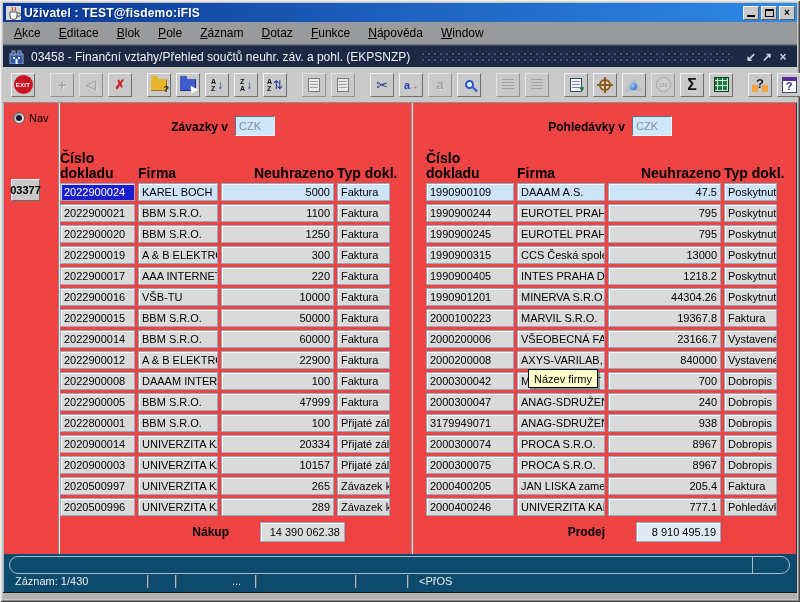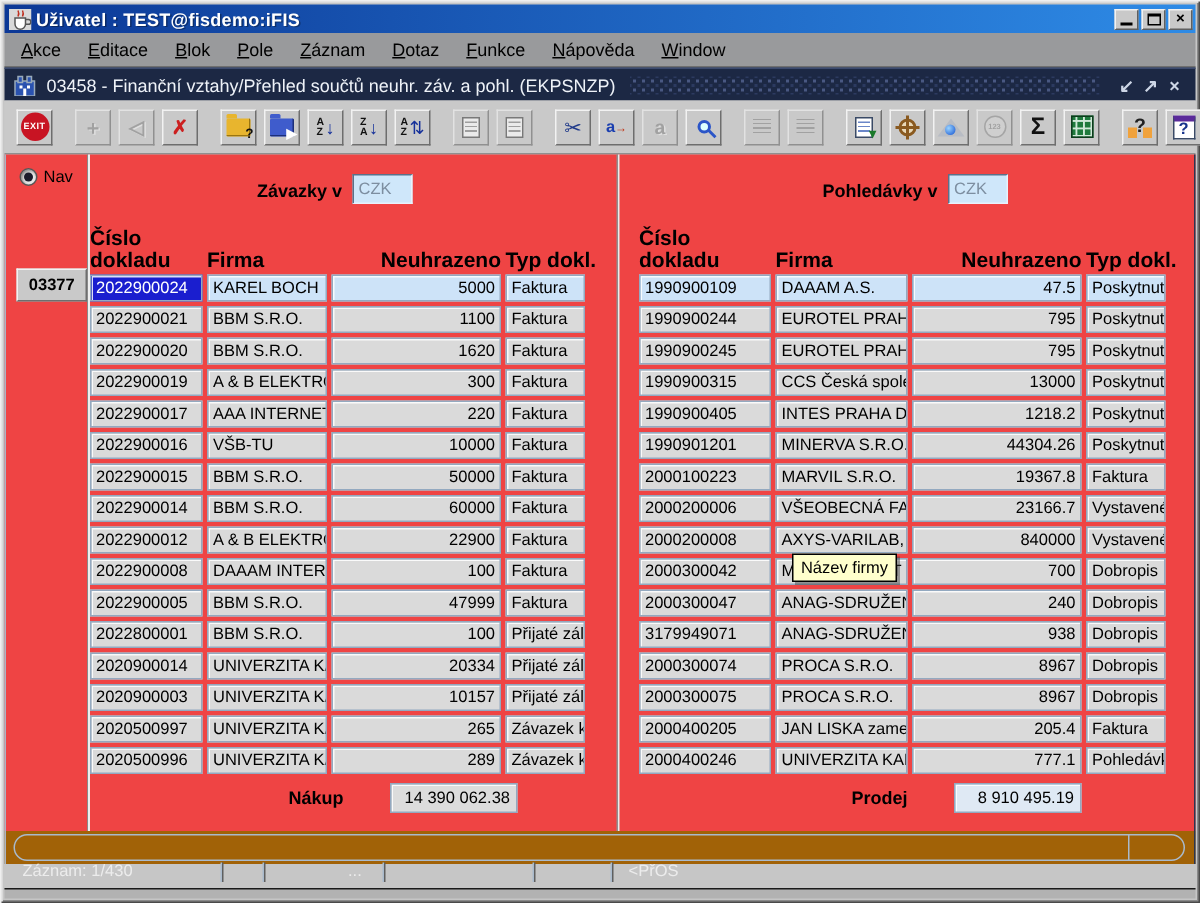--- a/index.html
+++ b/index.html
@@ -96,21 +96,21 @@
   .vline-sidebar { position:absolute; left:54px; top:0; bottom:0; width:2px;
     background:linear-gradient(90deg,#8a8a8a 1px,#efefef 1px); }
   .vline-mid { position:absolute; left:407px; top:0; bottom:0; width:2px;
     background:linear-gradient(90deg,#8f8f8f 1px,#ececec 1px); }
 
   .radio-row { position:absolute; left:9px; top:9px; display:flex; align-items:center; }
   .radio { width:12px; height:12px; border-radius:50%; background:#e8e8e8;
     border:1px solid #555; box-shadow:inset 1px 1px 2px #888; position:relative; }
   .radio::after { content:""; position:absolute; left:2px; top:2px; width:6px; height:6px; border-radius:50%; background:#1a1a2a; }
   .radio-label { font-size:11px; margin-left:4px; color:#000; }
-  .blockbtn { position:absolute; left:7px; top:76px; width:47px; height:22px; background:#c9c9c9;
+  .blockbtn { position:absolute; left:7px; top:76px; width:29px; height:22px; background:#c9c9c9;
     border:1px solid; border-color:#f2f2f2 #6e6e6e #6e6e6e #f2f2f2; font-size:11px; font-weight:bold;
     display:flex; align-items:center; justify-content:center; color:#000; }
 
   .panel { position:absolute; top:0; height:100%; }
   .panel.left { left:56px; width:331px; }
   .panel.right { left:422px; width:351px; }
 
   .ptitle { position:absolute; top:17px; font-size:12px; font-weight:bold; color:#000; text-align:right; }
   .left .ptitle { left:0; width:168px; }
   .right .ptitle { left:0; width:199px; }
@@ -143,21 +143,21 @@
   .sumfield { height:20px; border:1px solid #93a9c0; box-shadow:inset 1px 1px 0 rgba(255,255,255,.85);
     font-size:11px; display:flex; align-items:center; justify-content:flex-end; padding:0 4px; white-space:nowrap;margin-left:28px; }
   .left .sumfield { background:#dcdcdc; }
   .right .sumfield { background:#dfe9f4; }
 
   .tooltip { position:absolute; left:102px; top:266px; width:70px; height:19px; background:#ffffcc;
     border:1px solid #000; box-shadow:2px 2px 0 rgba(60,60,60,.45); font-size:11px; color:#000;
     display:flex; align-items:center; justify-content:center; z-index:5; white-space:nowrap; }
 
   
-  .statusbar { position:absolute; left:3px; top:554px; right:3px; height:22px; background:#a16207;
+  .statusbar { position:absolute; left:3px; top:554px; right:3px; height:38px; background:#0c4a6e;
     border-left:1px solid #aab4c2; border-right:1px solid #2a3550; }
   .msgbox { position:absolute; left:5px; right:6px; top:2px; height:18px;
     border:1px solid #a9bacc; border-radius:9px; }
   .msgdiv { position:absolute; left:748px; top:2px; width:1px; height:18px; background:#a9bacc; }
   .strow { position:absolute; left:0; right:0; top:20px; height:16px; color:#ececec; font-size:11px; }
   .strec { position:absolute; left:11px; top:1px; }
   .stdots { position:absolute; left:228px; top:1px; }
   .stmode { position:absolute; left:415px; top:1px; }
   .stsep { position:absolute; top:1px; width:1px; height:13px; background:#a9bacc; box-shadow:1px 0 0 #5f5f5f; }
 
@@ -375,21 +375,21 @@
             <div class="cell c-type">Faktura</div>
           </div>
 
           <div class="trow">
             <div class="cell c-doc">2022900020</div>
             <div class="cell c-firm">
               <span></span>
               <span>BBM S.R.O.</span>
               <span class="sfx"></span>
             </div>
-            <div class="cell c-amt">1620</div>
+            <div class="cell c-amt">1250</div>
             <div class="cell c-type">Faktura</div>
           </div>
 
           <div class="trow">
             <div class="cell c-doc">2022900019</div>
             <div class="cell c-firm">
               <span></span>
               <span>A &amp; B ELEKTRO</span>
               <span class="sfx"></span>
             </div>

